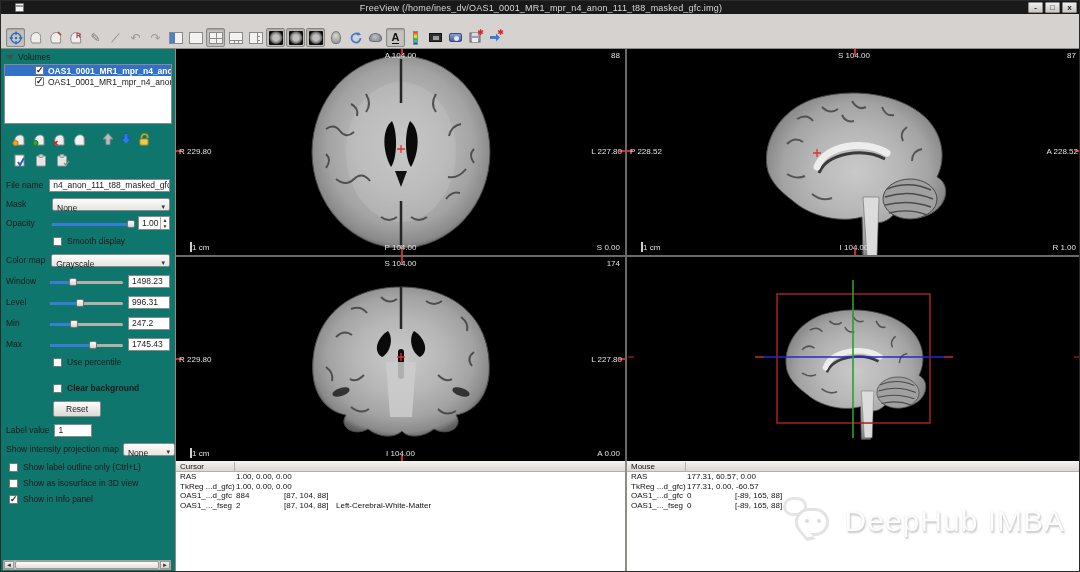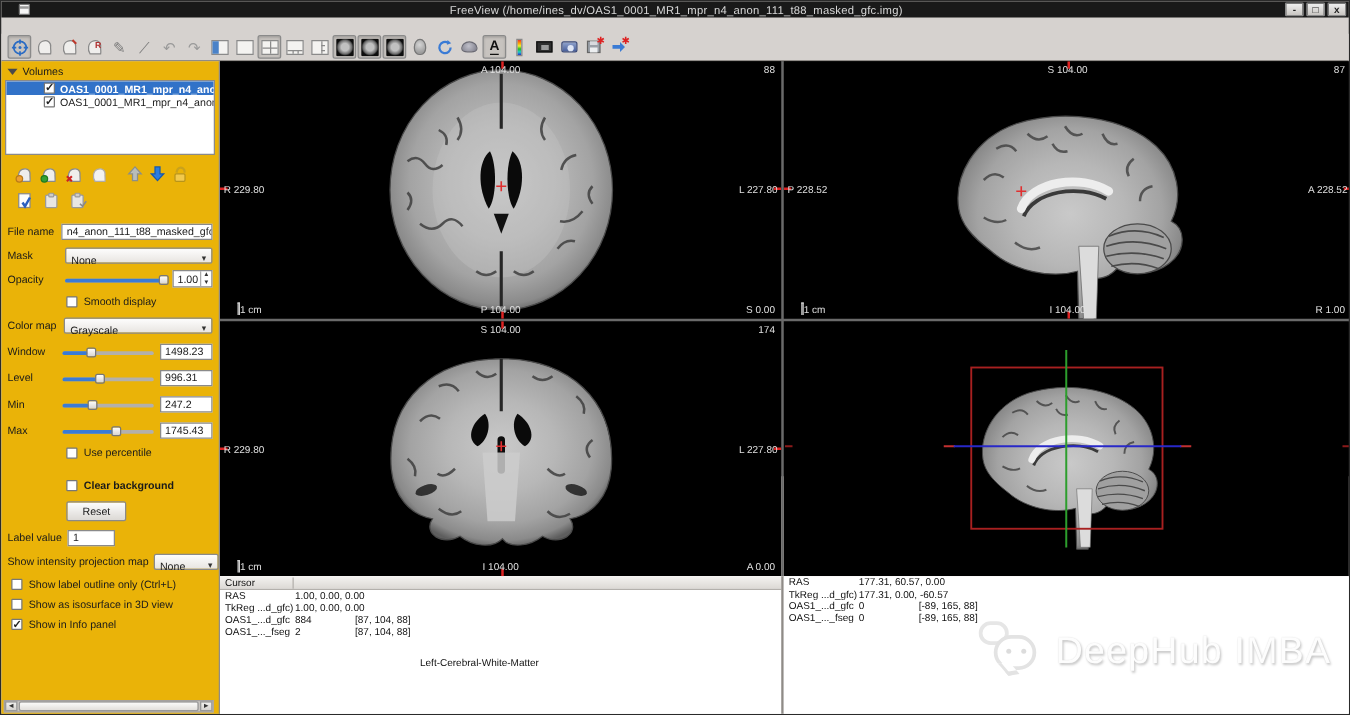--- a/index.html
+++ b/index.html
@@ -37,21 +37,21 @@
   .head3d { width:10px; height:13px; background:radial-gradient(circle at 45% 35%, #d5d5d5, #8a8a8a); border-radius:50% 50% 42% 42%; border:1px solid #777; }
   .brain-ic { width:13px; height:9px; background:radial-gradient(circle at 45% 40%, #c0c0ca, #7d7d8a); border-radius:60% 60% 45% 45%/70% 70% 40% 40%; border:1px solid #6a6a74; }
   .A-ic { font-size:11px; font-weight:bold; color:#111; border-bottom:1px solid #111; line-height:11px; }
   .cbar-ic { width:5px; height:14px; background:linear-gradient(to bottom,#e33,#f90,#ee3,#2b2,#2cc,#23c); border:1px solid #888; }
   .shot-ic { width:13px; height:9px; background:#2e2e2e; border:1px solid #111; position:relative; }
   .shot-ic::before { content:""; position:absolute; left:3px; top:2px; width:6px; height:4px; background:#9a9a9a; }
   .cam-ic { width:13px; height:9px; background:linear-gradient(#8fa2cc,#49609c); border:1px solid #3a4a7a; border-radius:2px; position:relative; }
   .cam-ic::before { content:""; position:absolute; left:4px; top:2px; width:5px; height:5px; background:#dfe6f5; border-radius:50%; }
   .star-badge { position:absolute; right:0px; top:0px; font-size:8px; color:#d22; line-height:8px; }
   
-  .sidebar { position:absolute; left:0; top:48px; width:175px; height:524px; background:#eab308; border-right:1px solid #8f8b87; font-size:8.5px; color:#1a1a1a; }
+  .sidebar { position:absolute; left:0; top:48px; width:175px; height:524px; background:#0f766e; border-right:1px solid #8f8b87; font-size:8.5px; color:#1a1a1a; }
   .vol-header { display:flex; align-items:center; gap:4px; padding:3px 0 2px 5px; }
   .tri { width:0; height:0; border-left:4px solid transparent; border-right:4px solid transparent; border-top:5px solid #4a4a4a; }
   .listbox { margin:0 3px; height:60px; background:#fff; border:1px solid #8a8a8a; overflow:hidden; }
   .vol-item { display:flex; align-items:center; gap:4px; height:11px; padding-left:30px; white-space:nowrap; }
   .vol-item.sel { background:#3172c8; color:#fff; font-weight:bold; }
   .cb { width:9px; height:9px; background:#fff; border:1px solid #777; border-radius:1px; position:relative; flex:none; }
   .cb.on::before { content:"✓"; position:absolute; left:0px; top:-2px; font-size:9px; color:#222; font-weight:bold; }
   .vol-tools { display:flex; align-items:center; gap:4px; padding:8px 0 0 10px; height:24px; }
   .vol-tools2 { display:flex; align-items:center; gap:6px; padding:6px 0 0 12px; height:22px; }
   .row { display:flex; align-items:center; margin-top:5px; padding:0 5px; height:14px; }
@@ -102,21 +102,21 @@
   .info { position:absolute; left:0; top:412px; width:905px; height:112px; background:#fff; }
   .ipanel { position:absolute; top:0; height:136px; background:#fff; font-size:8px; color:#111; }
   .ip-cur { left:0; width:449px; }
   .ip-mou { left:451px; width:454px; }
   .info-divider { position:absolute; left:449px; top:0; width:2px; height:112px; background:#8f8b87; }
   .ip-head { height:11px; background:linear-gradient(#f4f3f1,#dcd9d5); border-bottom:1px solid #b3b0ac; position:relative; }
   .ip-head .t { position:absolute; left:4px; top:1px; }
   .ip-head .hd { position:absolute; left:58px; top:1px; width:1px; height:9px; background:#b3b0ac; }
   .irow { position:relative; height:9.5px; }
   .irow span { position:absolute; top:0; white-space:nowrap; }
-  .c0 { left:4px; } .c1 { left:60px; } .c2 { left:108px; } .c3 { left:160px;margin-top:25px; }
+  .c0 { left:4px; } .c1 { left:60px; } .c2 { left:108px; } .c3 { left:160px; }
   
   .wm { position:absolute; right:16px; top:448px; display:flex; align-items:center; gap:10px; z-index:5; }
   .wm-icon { position:relative; width:54px; height:48px; }
   .wm-b1 { position:absolute; left:2px; top:0; width:24px; height:19px; border:3px solid #e6e6e6; border-radius:11px; background:#fff; }
   .wm-b2 { position:absolute; left:14px; top:11px; width:34px; height:28px; border:3px solid #e3e3e3; border-radius:15px; background:#fff; }
   .wm-b2::before { content:""; position:absolute; left:7px; top:8px; width:4px; height:4px; border-radius:50%; background:#dcdcdc; box-shadow:12px 0 #dcdcdc; }
   .wm-b2::after { content:""; position:absolute; left:4px; bottom:-7px; width:7px; height:7px; background:#fff; border-left:3px solid #e3e3e3; border-bottom:3px solid #e3e3e3; transform:skewX(35deg) rotate(-8deg); }
   .wm-text { font-size:30px; color:#fdfdfd; letter-spacing:1px; text-shadow:1px 2px 2px #c6c6c6, 0 0 1px #dedede; }
 </style>
 </head>
@@ -594,20 +594,24 @@
         </div>
         <div class="irow">
           <span class="c0">OAS1_..._fseg</span>
             <span class="c1">2</span>
             <span class="c2">[87, 104, 88]</span>
             <span class="c3">Left-Cerebral-White-Matter</span>
         </div>
       </div>
       <div class="info-divider"></div>
       <div class="ipanel ip-mou">
+        <div class="ip-head">
+          <span class="t">Mouse</span>
+          <span class="hd"></span>
+        </div>
         <div class="irow">
           <span class="c0">RAS</span>
             <span class="c1">177.31, 60.57, 0.00</span>
         </div>
         <div class="irow">
           <span class="c0">TkReg ...d_gfc)</span>
             <span class="c1">177.31, 0.00, -60.57</span>
         </div>
         <div class="irow">
           <span class="c0">OAS1_...d_gfc</span>

